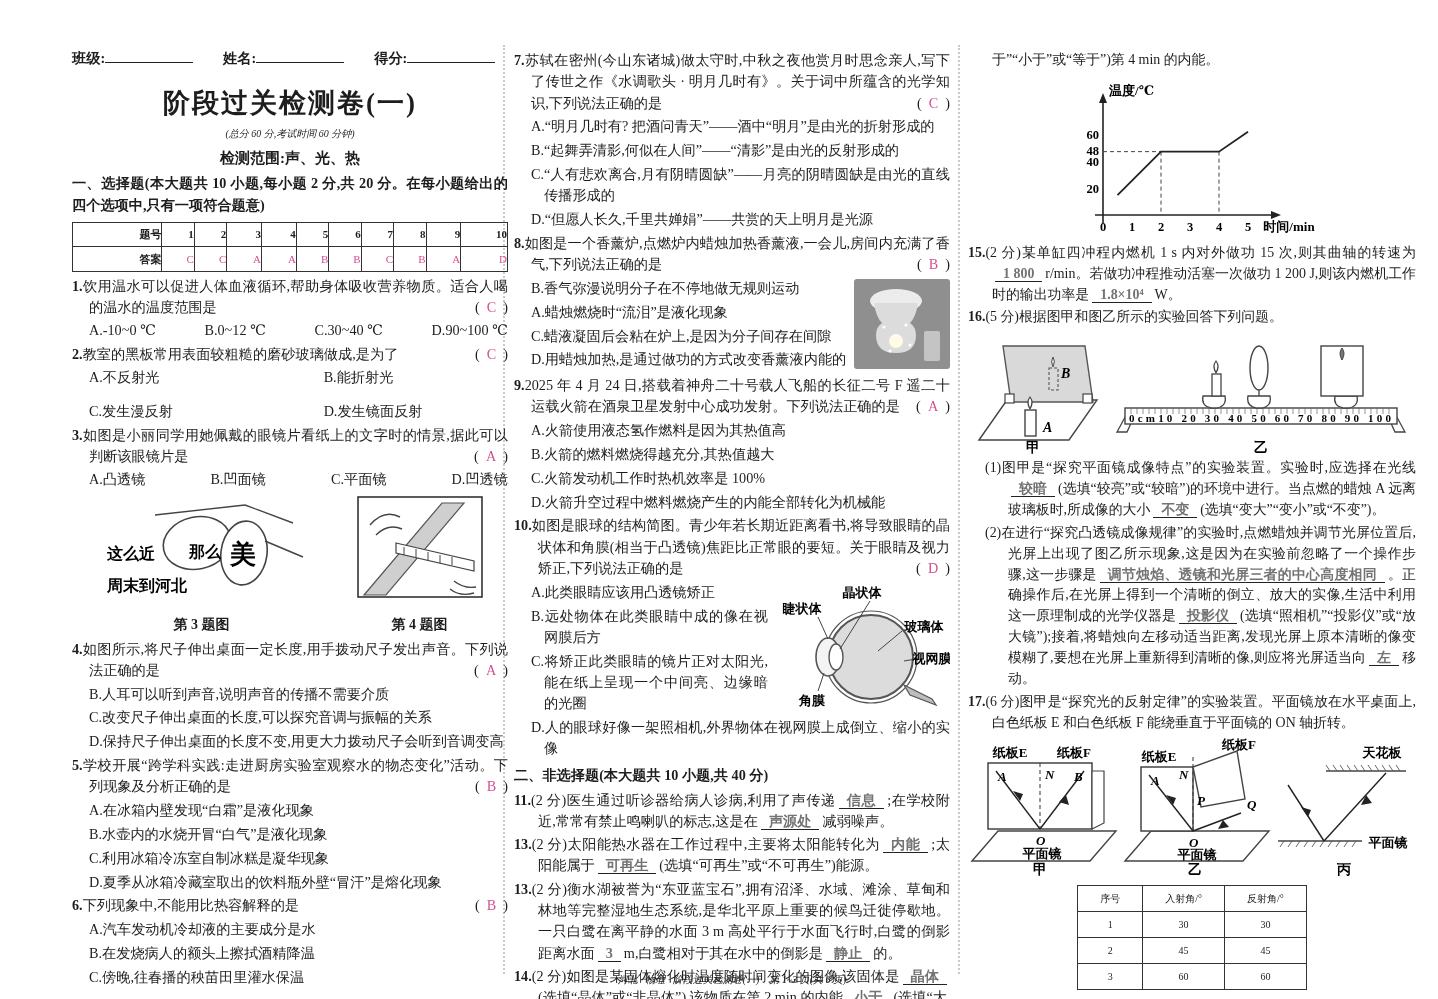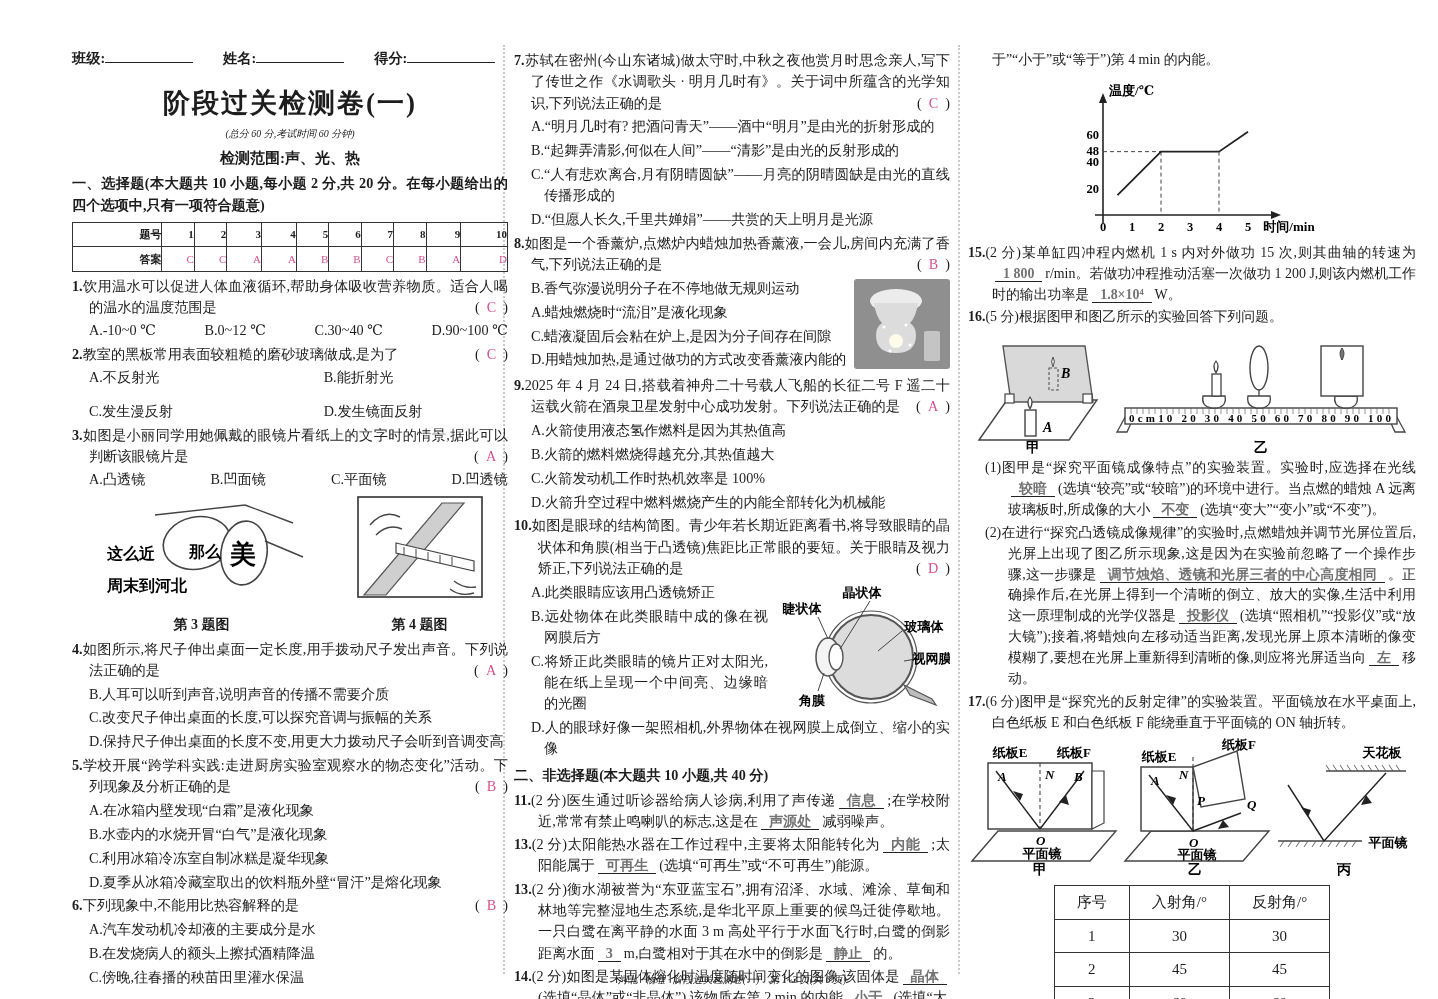--- a/index.html
+++ b/index.html
@@ -33,21 +33,21 @@
   .ansmark::after{content:"\00a0\00a0)";}
   .bk{color:#737373;border-bottom:1.2px solid #222;padding:0 8px;margin:0 3px;font-weight:600;white-space:nowrap;}
   .opts4{display:flex;justify-content:space-between;padding-left:17px;margin:2px 0;}
   .opts2{display:grid;grid-template-columns:56% 44%;padding-left:17px;margin:2px 0;row-gap:13px;}
   .optline{margin:2.5px 0;padding-left:30px;text-indent:-13px;text-align:justify;}
   .figrow{display:flex;justify-content:space-around;align-items:flex-end;margin:4px 0;}
   .figcap{font-weight:bold;text-align:center;font-size:14px;margin-top:1px;}
   .fl-r{float:right;margin:2px 0 2px 6px;}
   .graphwrap{text-align:center;margin:2px 0;}
   .t17{border-collapse:collapse;margin:8px auto 0 auto;}
-  .t17 td{border:1.5px solid #333;text-align:center;padding:5px 22px;font-size:15px;}
+  .t17 td{border:1.5px solid #333;text-align:center;padding:5px 22px;font-size:10px;}
   .footer{position:absolute;left:514px;width:436px;bottom:12px;text-align:center;
           font-style:italic;font-size:10px;}
   svg{display:block;}
   svg text{font-family:"Liberation Serif","DejaVu Serif",serif;}
   .clearfix::after{content:"";display:block;clear:both;}
 </style>
 </head>
 <body>
 
 <div class="page">

